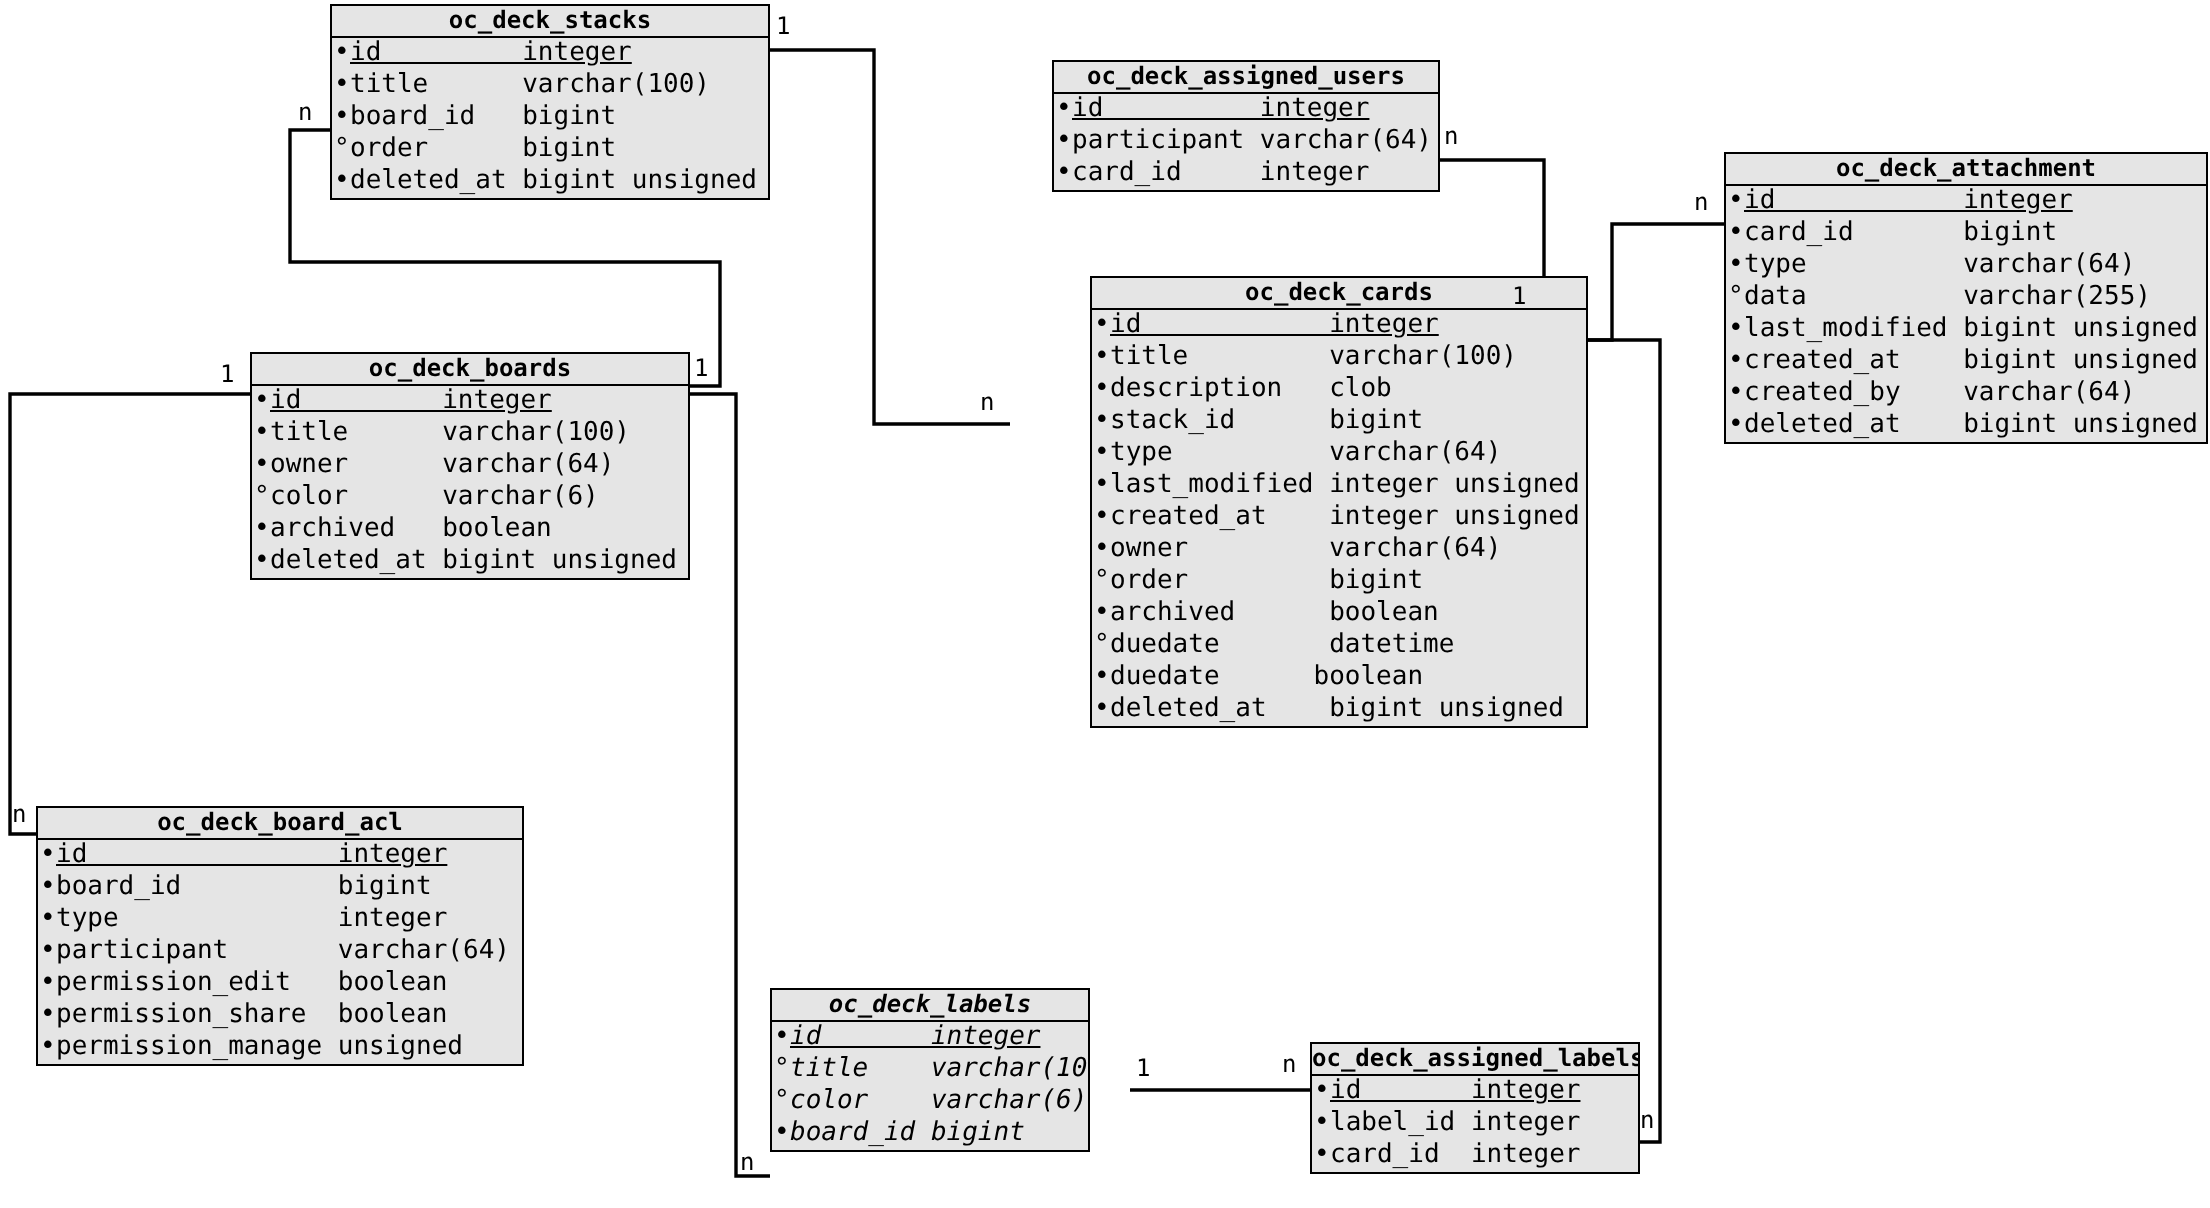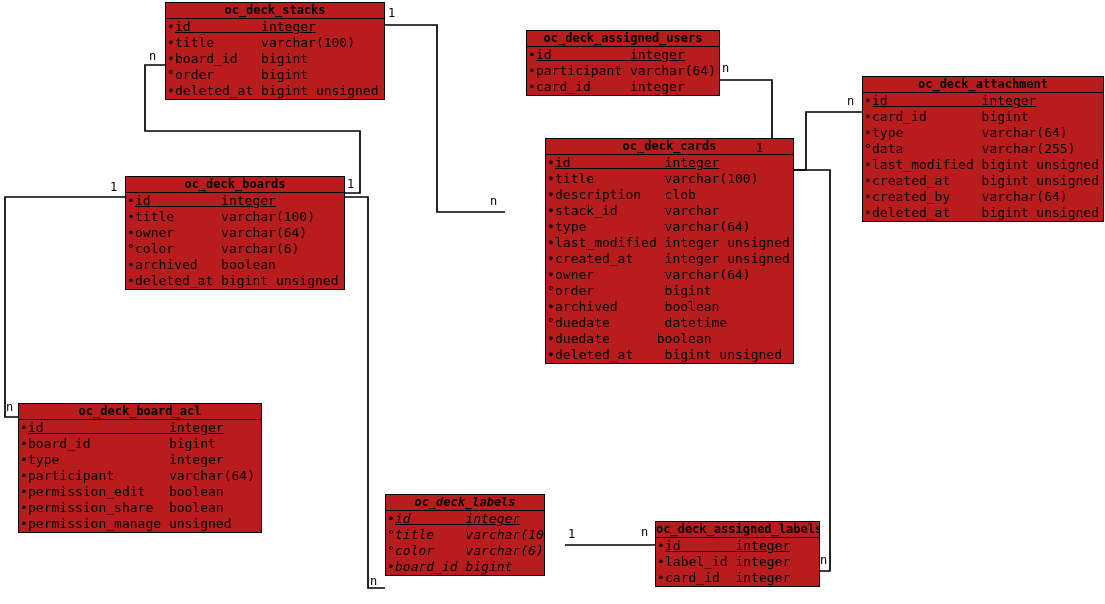--- a/index.html
+++ b/index.html
@@ -20,21 +20,21 @@
     width: 1105px; height: 604px;
   }
   svg.connectors polyline {
     fill: none;
     stroke: #000000;
     stroke-width: 1.7;
   }
 
   .table-box {
     position: absolute;
-    background: #b91c1c;
+    background: #e5e5e5;
     border: 1.5px solid #000000;
     overflow: hidden;
     z-index: 2;
   }
   .table-header {
     font-weight: bold;
     font-size: 12px;
     line-height: 15px;
     text-align: center;
     border-bottom: 1.5px solid #000000;
@@ -114,21 +114,21 @@
       <div class="table-row"><span class="bullet">•</span><span class="coltext">last_modified bigint unsigned</span></div>
       <div class="table-row"><span class="bullet">•</span><span class="coltext">created_at    bigint unsigned</span></div>
       <div class="table-row"><span class="bullet">•</span><span class="coltext">created_by    varchar(64)</span></div>
       <div class="table-row"><span class="bullet">•</span><span class="coltext">deleted_at    bigint unsigned</span></div>
     </div>
     <div class="table-box" style="left: 505px; top: 138px; width: 249px; margin-left: 40px;">
       <div class="table-header">oc_deck_cards</div>
       <div class="table-row"><span class="bullet">•</span><span class="coltext pk">id            integer</span></div>
       <div class="table-row"><span class="bullet">•</span><span class="coltext">title         varchar(100)</span></div>
       <div class="table-row"><span class="bullet">•</span><span class="coltext">description   clob</span></div>
-      <div class="table-row"><span class="bullet">•</span><span class="coltext">stack_id      varchar</span></div>
+      <div class="table-row"><span class="bullet">•</span><span class="coltext">stack_id      bigint</span></div>
       <div class="table-row"><span class="bullet">•</span><span class="coltext">type          varchar(64)</span></div>
       <div class="table-row"><span class="bullet">•</span><span class="coltext">last_modified integer unsigned</span></div>
       <div class="table-row"><span class="bullet">•</span><span class="coltext">created_at    integer unsigned</span></div>
       <div class="table-row"><span class="bullet">•</span><span class="coltext">owner         varchar(64)</span></div>
       <div class="table-row"><span class="bullet">°</span><span class="coltext">order         bigint</span></div>
       <div class="table-row"><span class="bullet">•</span><span class="coltext">archived      boolean</span></div>
       <div class="table-row"><span class="bullet">°</span><span class="coltext">duedate       datetime</span></div>
       <div class="table-row"><span class="bullet">•</span><span class="coltext">duedate      boolean</span></div>
       <div class="table-row"><span class="bullet">•</span><span class="coltext">deleted_at    bigint unsigned</span></div>
     </div>

